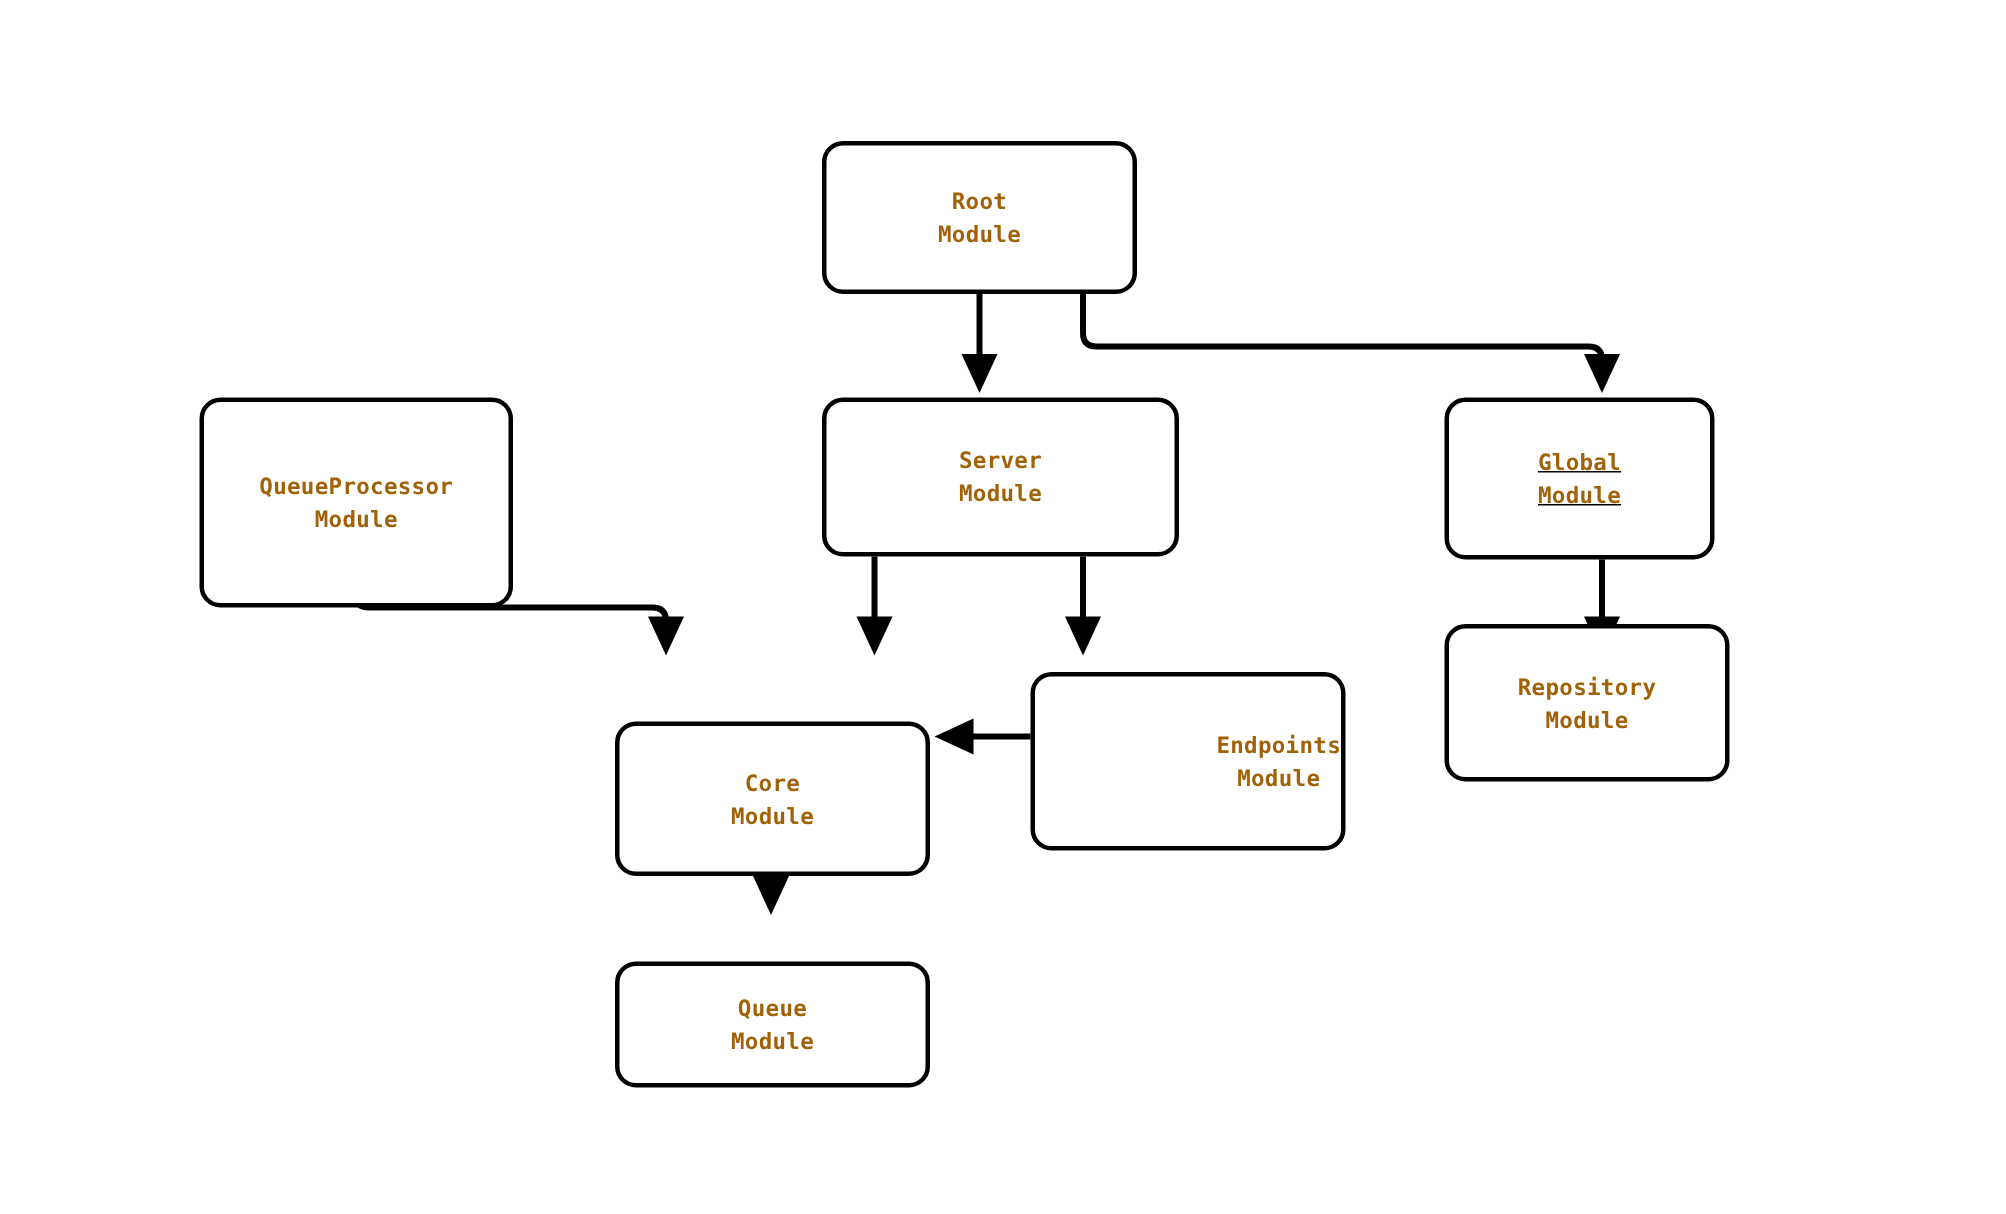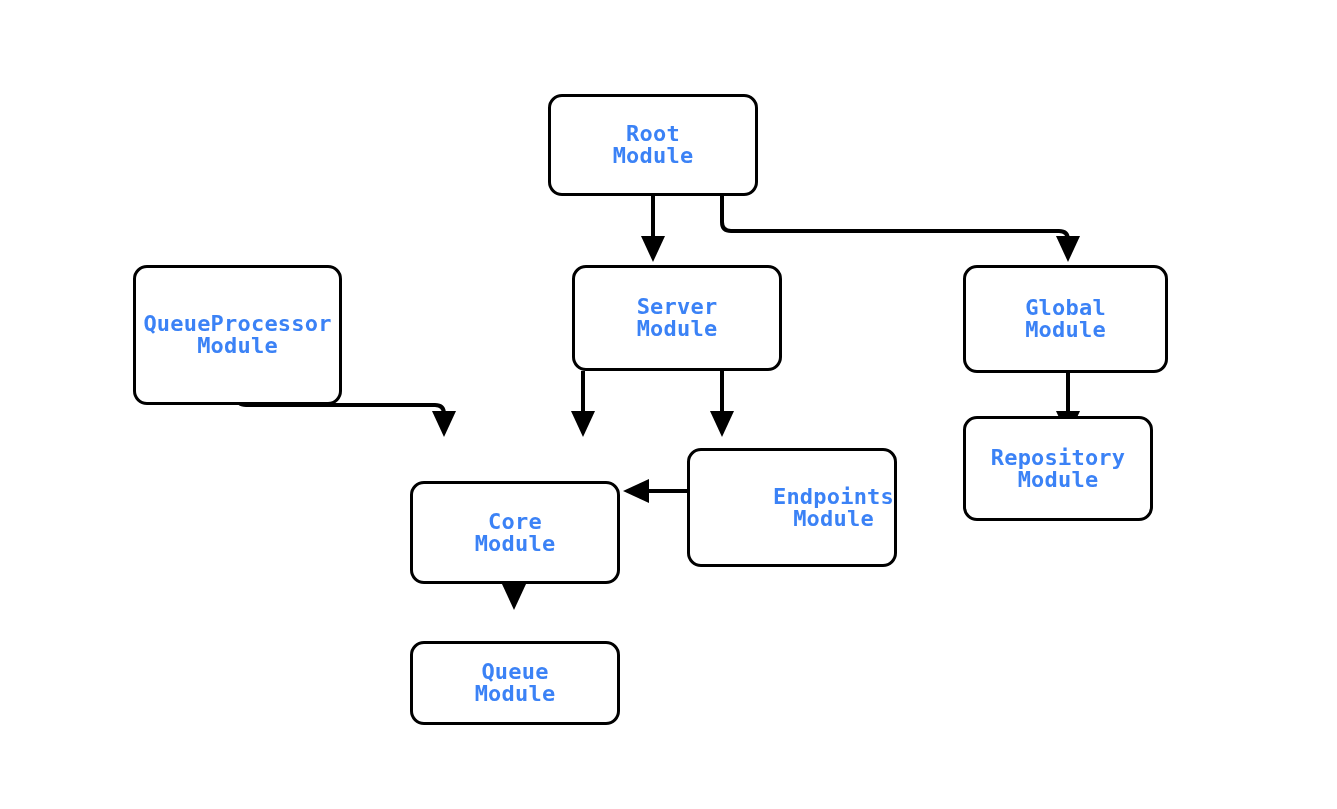--- a/index.html
+++ b/index.html
@@ -32,24 +32,24 @@
     background: #ffffff;
     border: 3.5px solid #000000;
     border-radius: 14px;
     display: flex;
     align-items: center;
     justify-content: center;
     z-index: 2;
   }
   .node-label {
     font-family: "DejaVu Sans Mono", monospace;
-    font-size: 22px;
+    font-size: 15px;
     font-weight: bold;
     line-height: 22px;
-    color: #3b82f6;
+    color: #a16207;
     text-align: center;
     white-space: pre-line;
     letter-spacing: 0.2px;
     user-select: none;
   }
 </style>
 </head>
 <body>
 
 <div id="canvas">
@@ -100,26 +100,26 @@
   <div class="node" style="left:548px; top:94px; width:210px; height:102px;">
     <span class="node-label">Root
 Module</span>
   </div>
 
   <div class="node" style="left:133px; top:265px; width:209px; height:140px;">
     <span class="node-label">QueueProcessor
 Module</span>
   </div>
 
-  <div class="node" style="left:572px; top:265px; width:210px; height:106px;">
+  <div class="node" style="left:548px; top:265px; width:238px; height:106px;">
     <span class="node-label">Server
 Module</span>
   </div>
 
-  <div class="node" style="left:963px; top:265px; width:205px; height:108px;">
+  <div class="node" style="left:963px; top:265px; width:180px; height:108px;text-decoration:underline;">
     <span class="node-label">Global
 Module</span>
   </div>
 
   <div class="node" style="left:410px; top:440px; width:210px; height:103px;margin-top:41px;">
     <span class="node-label">Core
 Module</span>
   </div>
 
   <div class="node" style="left:687px; top:448px; width:210px; height:119px;justify-content:flex-end;">

